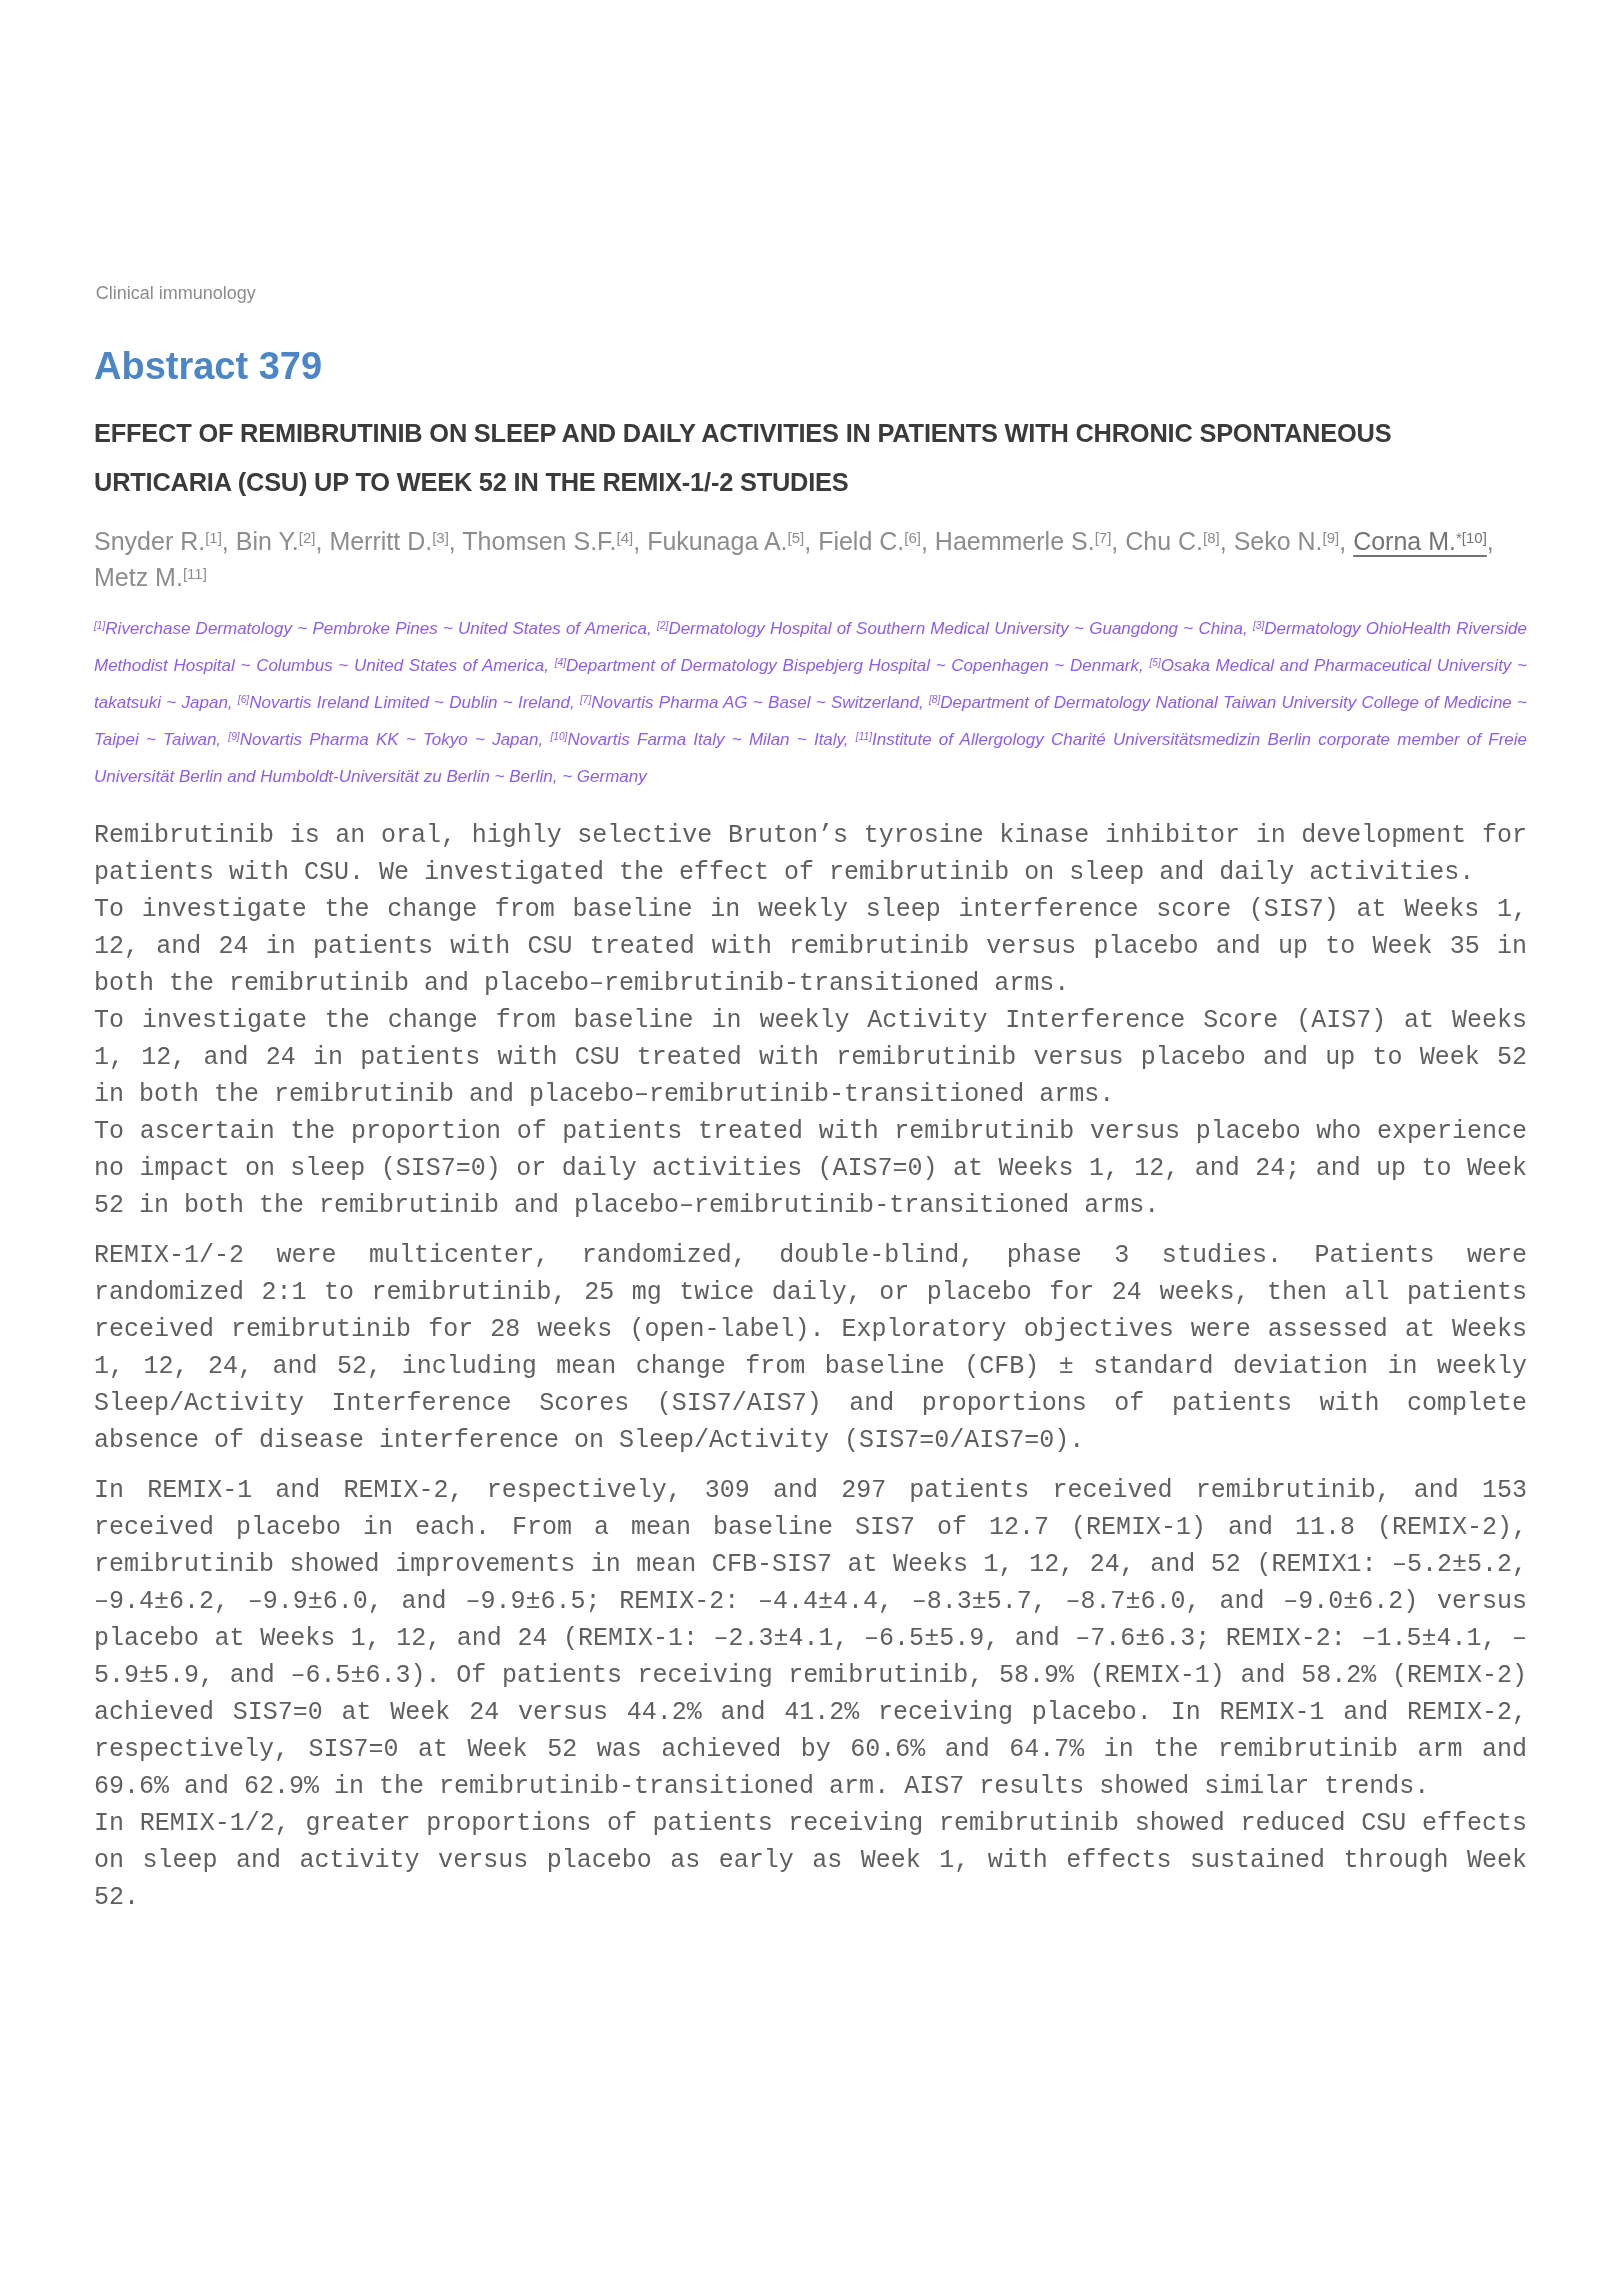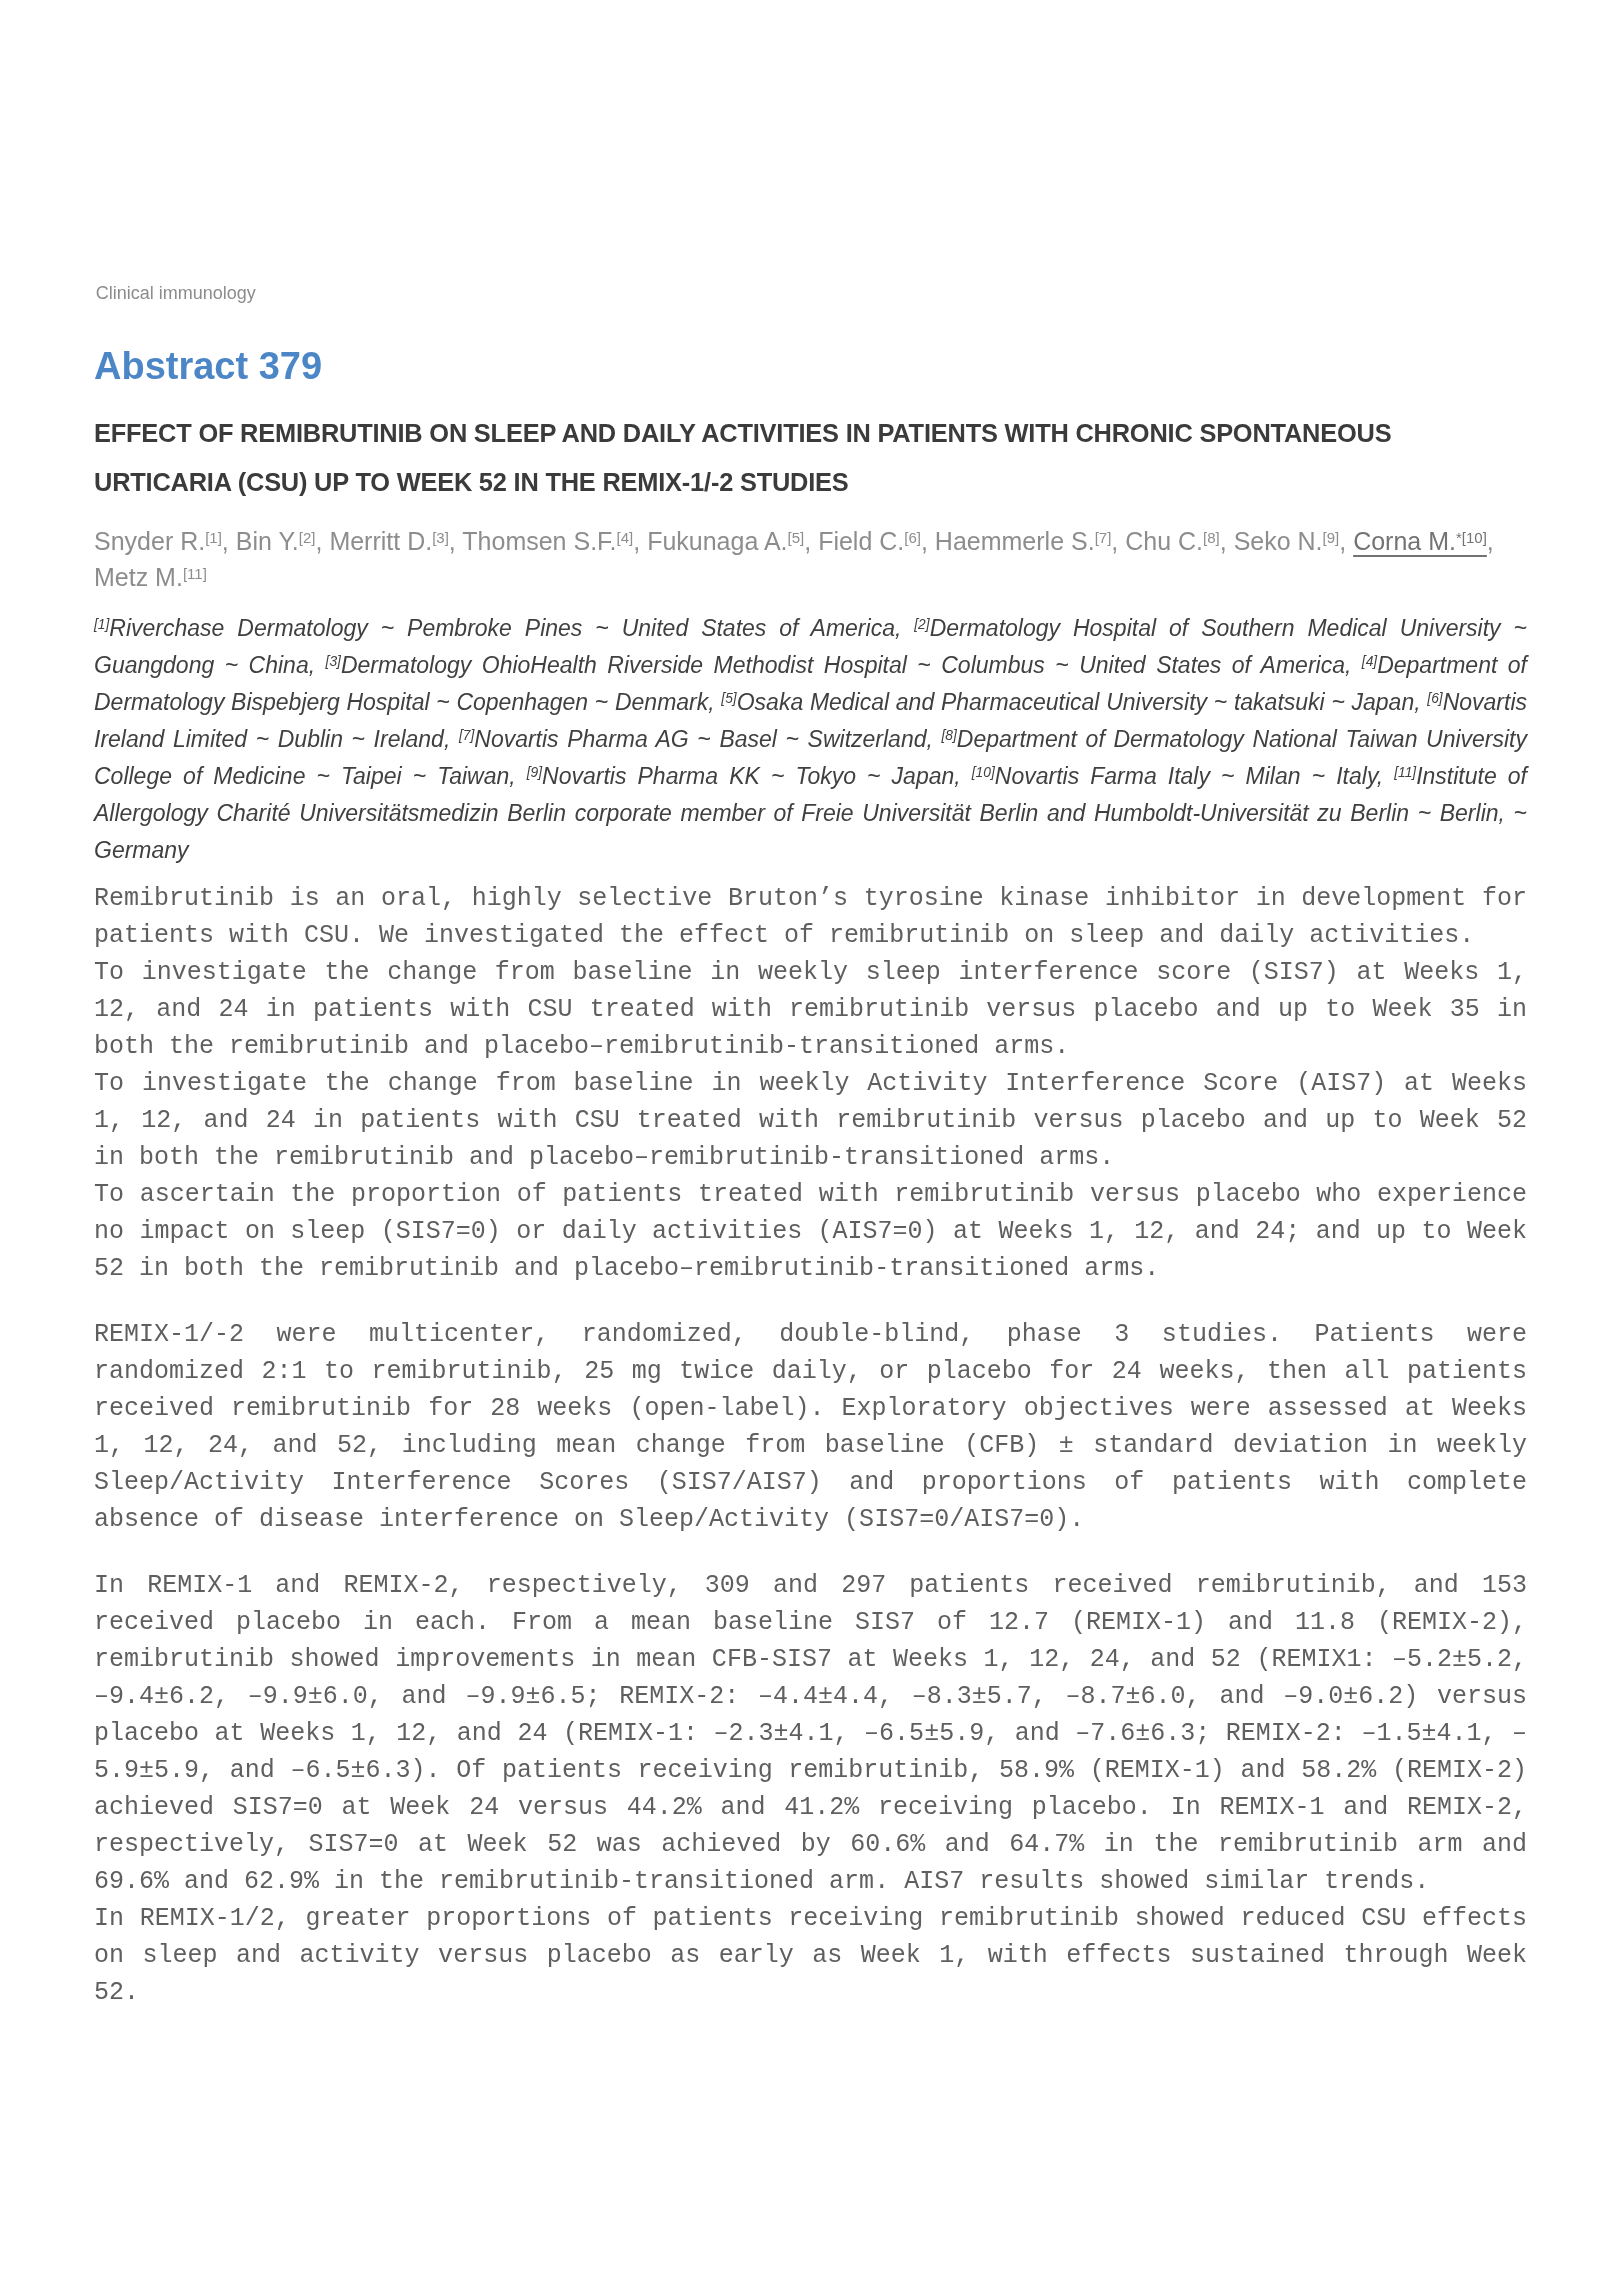--- a/index.html
+++ b/index.html
@@ -52,37 +52,37 @@
     vertical-align: baseline;
     line-height: 0;
   }
   .author-presenting {
     color: #737373;
     text-decoration: underline;
     text-underline-offset: 4.5px;
     text-decoration-thickness: 1.8px;
   }
   .affiliations {
-    font-size: 23px;
+    font-size: 17px;
     line-height: 37px;
     font-style: italic;
-    color: #404040;
+    color: #8b5cf6;
     text-align: justify;
-    margin: 0 0 11px 0;
+    margin: 0 0 22px 0;
   }
   .body p {
     font-size: 25px;
     line-height: 37px;
     color: #5f5f5f;
     text-align: justify;
     margin: 0;
     font-family: Liberation Mono, monospace;
   }
   .body p.spaced {
-    margin-top: 29px;
+    margin-top: 13px;
   }
   .body p.conclusion {
   }
 </style>
 </head>
 <body>
 
 <main class="page">
 
   <div class="category">Clinical immunology</div>

